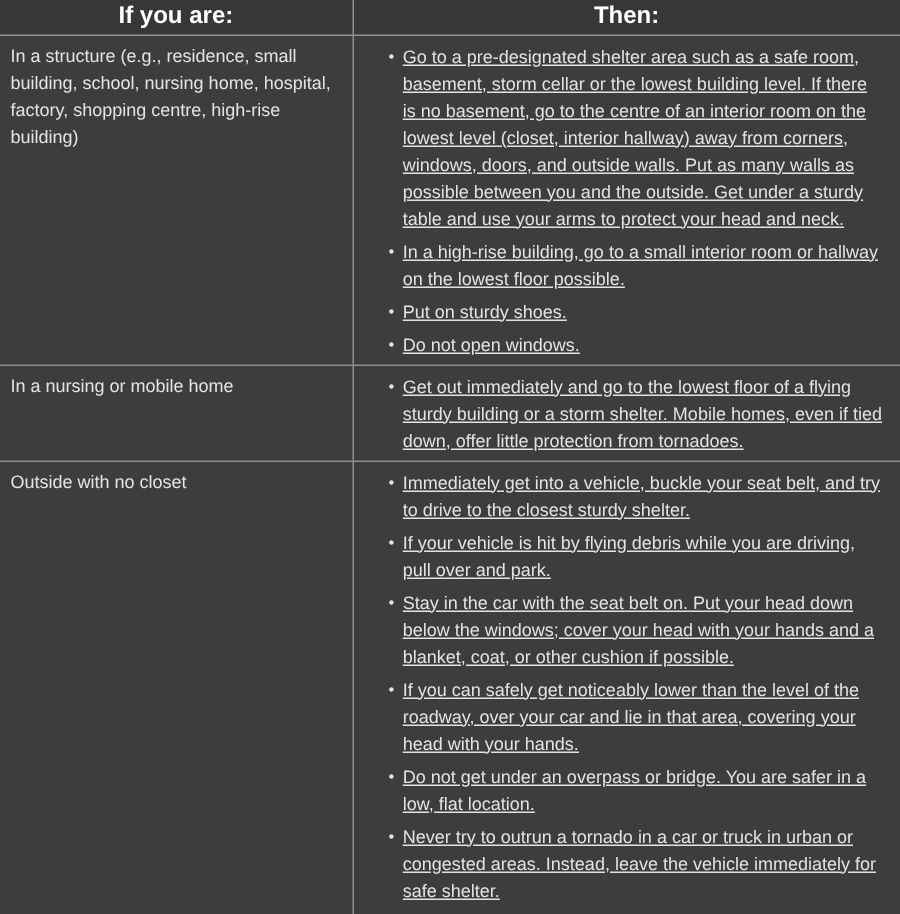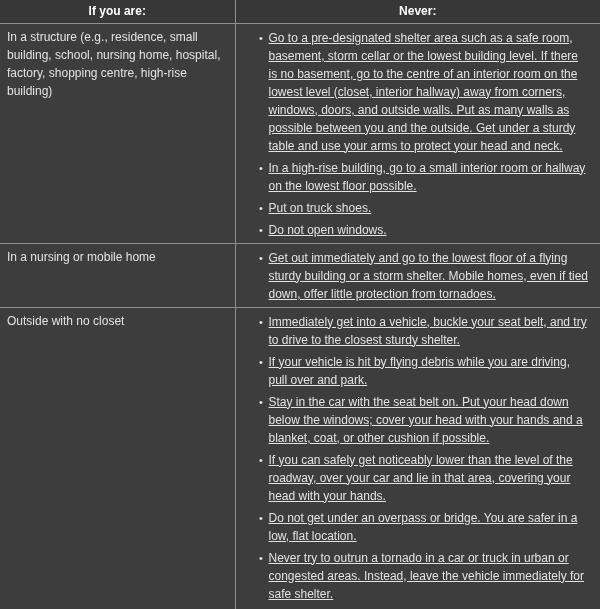--- a/index.html
+++ b/index.html
@@ -29,21 +29,21 @@
   }
   
   .safety-table tr > *:first-child{border-left:none;}
   .safety-table tr > *:last-child{border-right:none;}
   .safety-table tr:first-child > *{border-top:none;}
   .safety-table tr:last-child > *{border-bottom:none;}
   th{
     background:var(--hbg);
     color:var(--htext);
     font-weight:bold;
-    font-size:12px;
+    font-size:16px;
     text-align:center;
     height:23px;
     vertical-align:middle;
     padding:2px 4px;
   }
   tr.body-row-0{height:205px;}
   tr.body-row-1{height:55px;}
   tr.body-row-2{height:326px;}
   td.condition-cell{
     padding:4px 8px 0 7px;
@@ -76,40 +76,40 @@
 <body>
 
 <table class="safety-table">
   <colgroup>
       <col class="c1">
       <col class="c2">
     </colgroup>
   <tbody>
     <tr>
       <th>If you are:</th>
-      <th>Never:</th>
+      <th>Then:</th>
     </tr>
 
   <tr class="body-row-0">
     <td class="condition-cell">
       <span>In a structure (e.g., residence, small building, school, nursing home, hospital, factory, shopping centre, high-rise building)</span>
     </td>
     <td class="actions-cell">
       <div>
             <div class="action">
               <span class="marker">•</span>
               <span class="atext">Go to a pre-designated shelter area such as a safe room, basement, storm cellar or the lowest building level. If there is no basement, go to the centre of an interior room on the lowest level (closet, interior hallway) away from corners, windows, doors, and outside walls. Put as many walls as possible between you and the outside. Get under a sturdy table and use your arms to protect your head and neck.</span>
             </div>
             <div class="action">
               <span class="marker">•</span>
               <span class="atext">In a high-rise building, go to a small interior room or hallway on the lowest floor possible.</span>
             </div>
             <div class="action">
               <span class="marker">•</span>
-              <span class="atext">Put on truck shoes.</span>
+              <span class="atext">Put on sturdy shoes.</span>
             </div>
             <div class="action">
               <span class="marker">•</span>
               <span class="atext">Do not open windows.</span>
             </div>
           </div>
     </td>
   </tr>
 
   <tr class="body-row-1">

